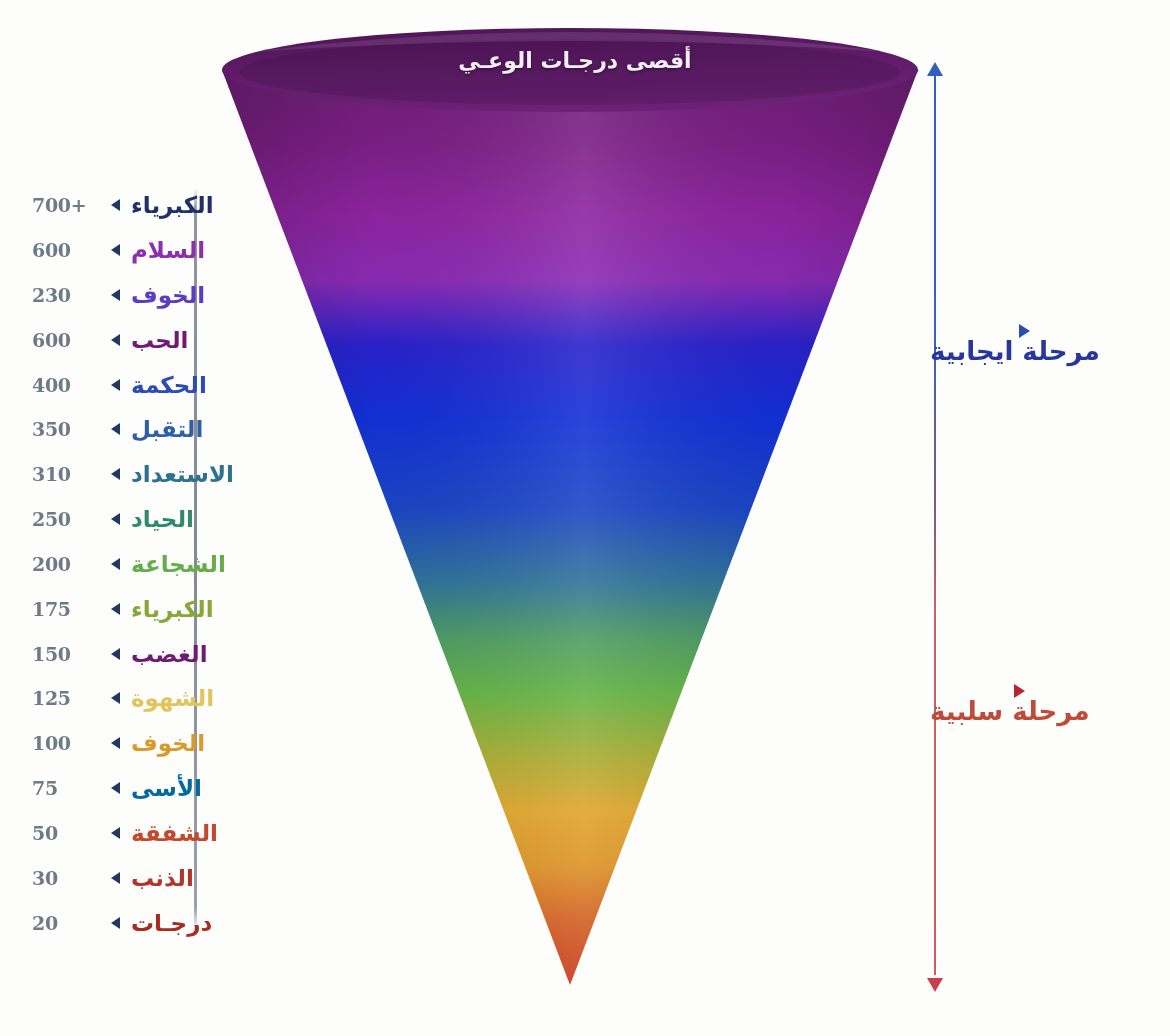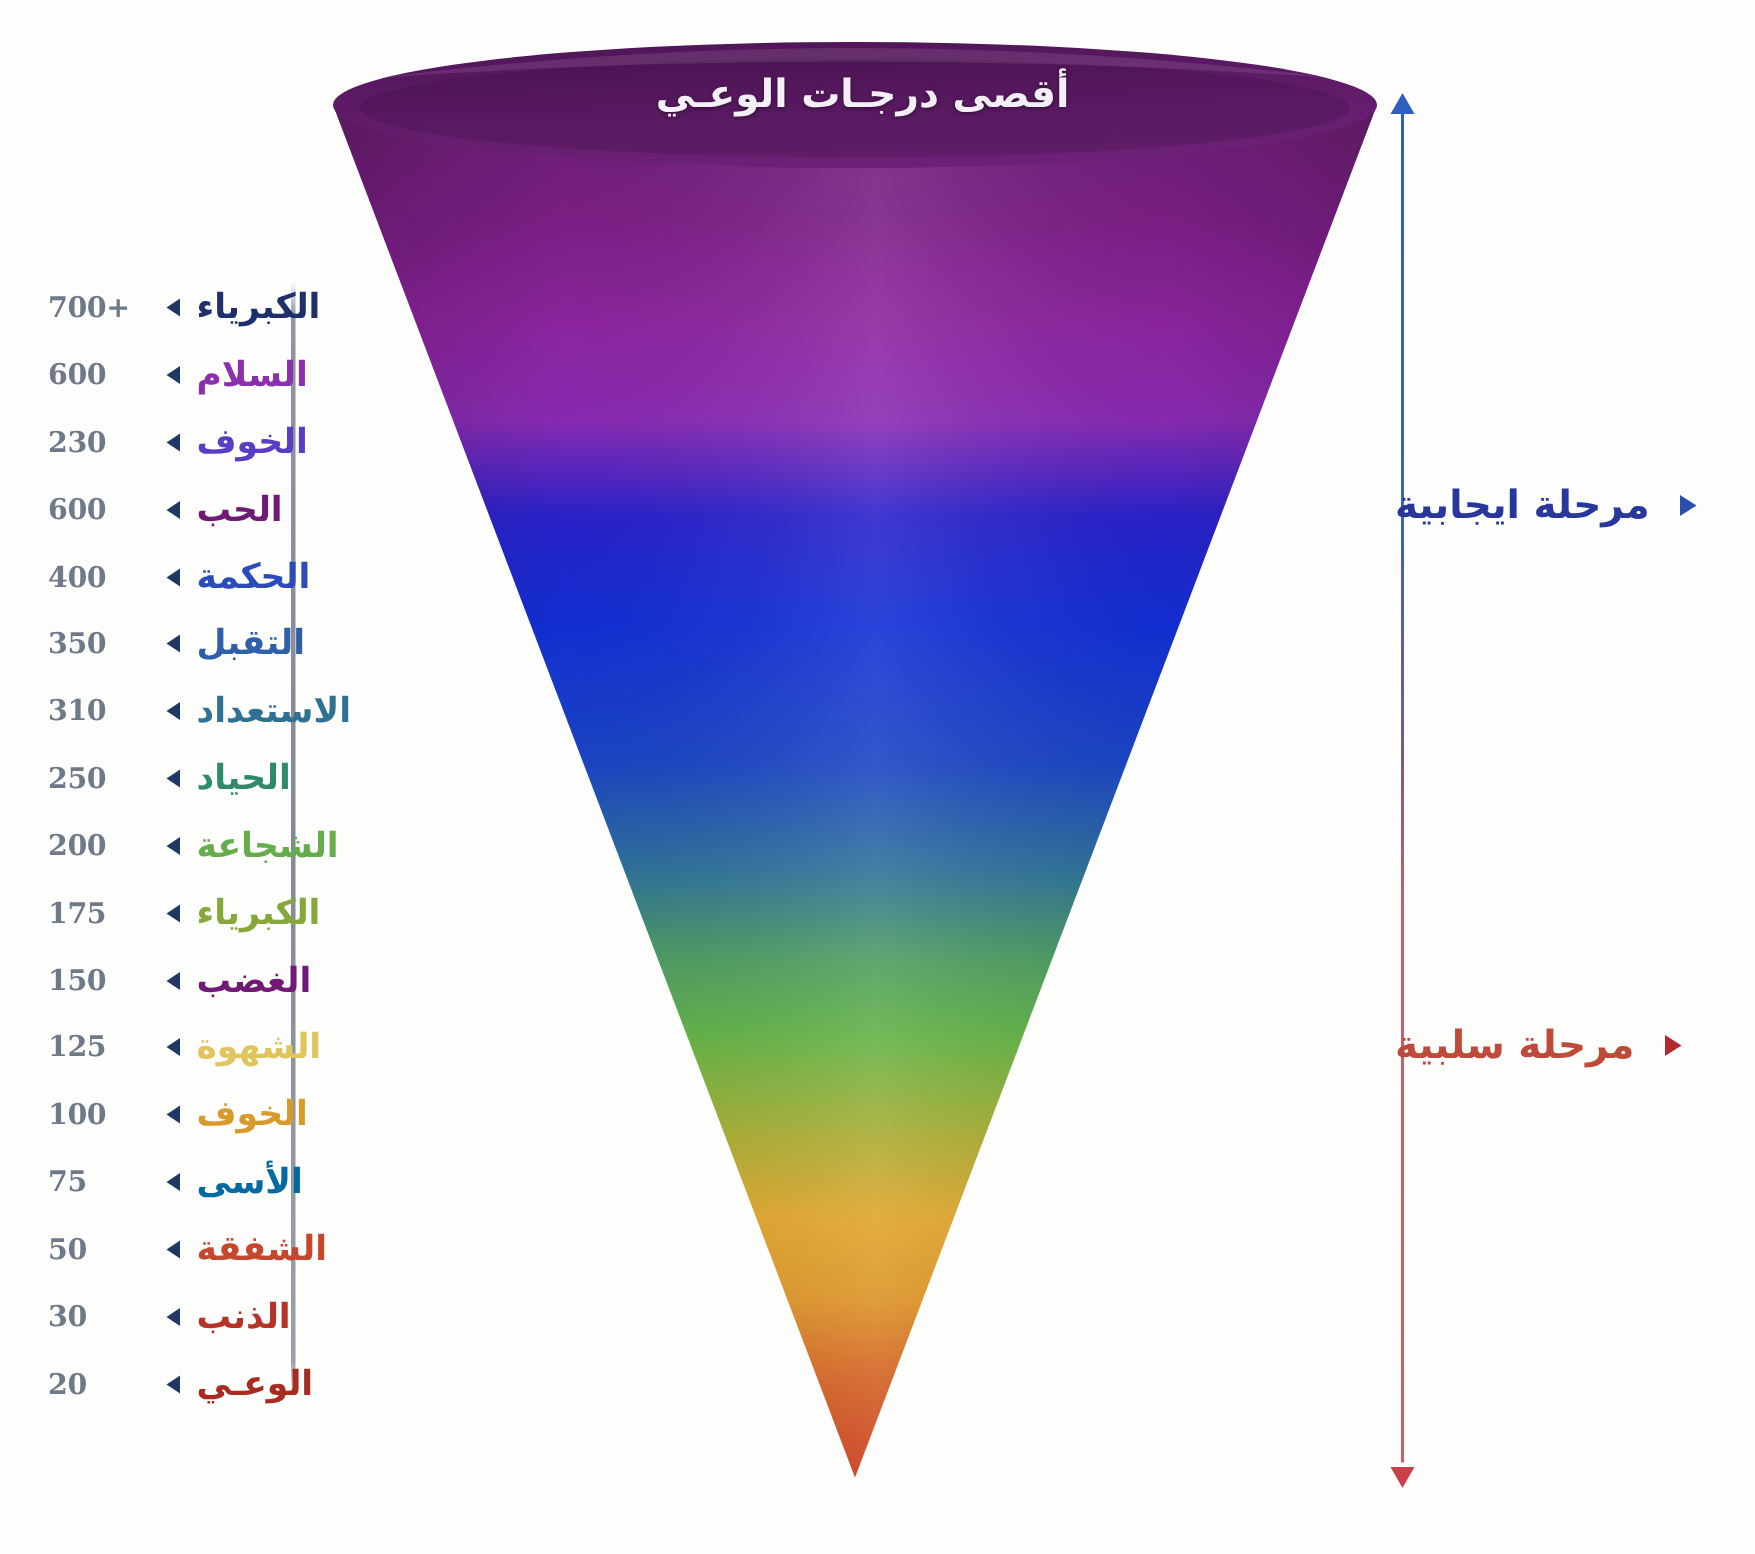--- a/index.html
+++ b/index.html
@@ -124,20 +124,21 @@
     border-right: 8px solid transparent;
     border-top: 14px solid #c9404a;
   }
   .stage-item {
     position: absolute;
     left: 0px;
     display: flex;
     align-items: center;
     direction: rtl;
     white-space: nowrap;
+    flex-direction: column;
   }
   .stage-tri {
     width: 0; height: 0;
     border-top: 7px solid transparent;
     border-bottom: 7px solid transparent;
     margin-left: 2px;
   }
   .stage-tri.pos { border-left: 11px solid #2b4faf; }
   .stage-tri.neg { border-left: 11px solid #b5272f; }
   .stage-text {
@@ -150,21 +151,21 @@
   .stage-text.neg { color: #bf4a3a; }
 
   
   #cone-title {
     position: absolute;
     left: 230px;
     top: 48px;
     width: 690px;
     text-align: center;
     color: #f4eef6;
-    font-size: 26px;
+    font-size: 22px;
     font-weight: bold;
     letter-spacing: 0.5px;
     text-shadow: 0 1px 3px rgba(0,0,0,0.45);
     direction: rtl;
     pointer-events: none;
   }
 </style>
 </head>
 <body>
 
@@ -345,21 +346,21 @@
 
     <div class="scale-row" style="top:681px">
       <span class="scale-label" style="color:#b5342a">الذنب</span>
       <span class="scale-marker">
           <i class="tri-left"></i>
         </span>
       <span class="scale-value">30</span>
     </div>
 
     <div class="scale-row" style="top:726px">
-      <span class="scale-label" style="color:#a82b22">الوعـي</span>
+      <span class="scale-label" style="color:#a82b22">درجـات</span>
       <span class="scale-marker">
           <i class="tri-left"></i>
         </span>
       <span class="scale-value">20</span>
     </div>
   </div>
 
   <div id="right-axis">
     <div class="arrow-up"></div>
     <div id="right-line"></div>

